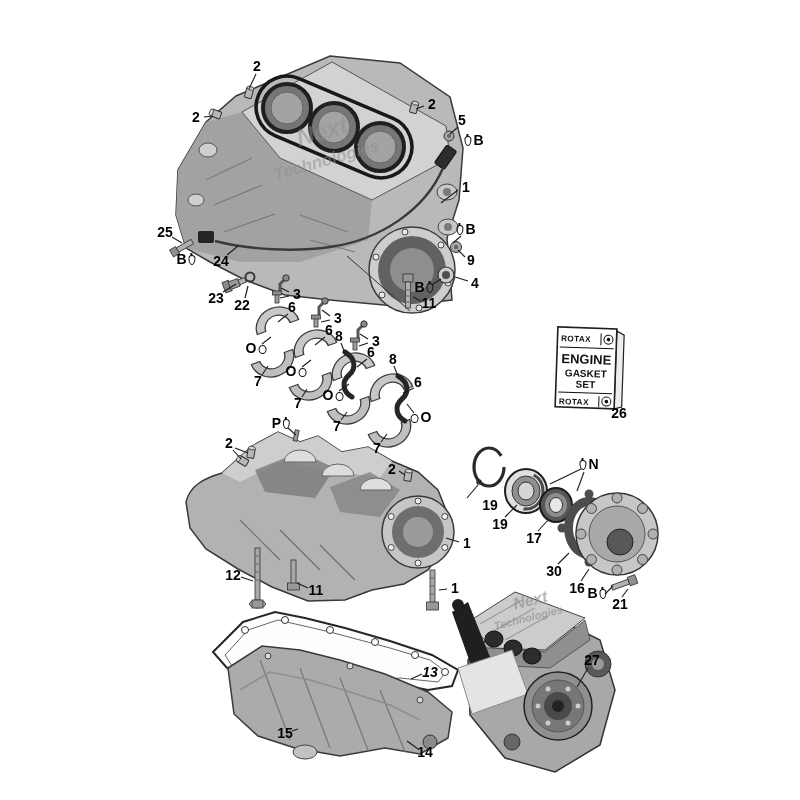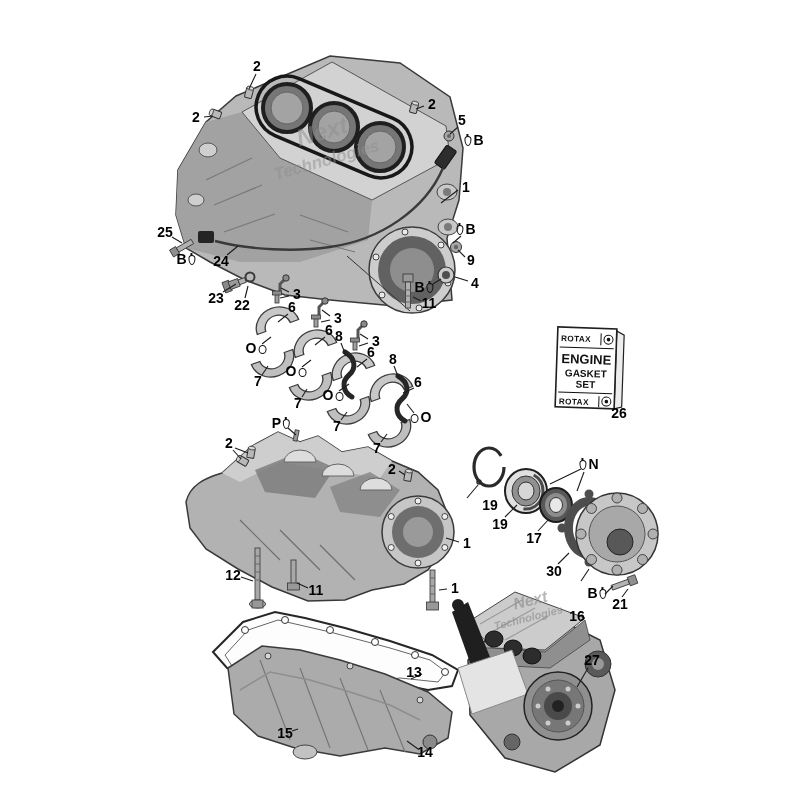--- a/index.html
+++ b/index.html
@@ -510,34 +510,34 @@
       <div class="callout" style="left: 534px; top: 538px;">
         <span>17</span>
       </div>
       <div class="callout" style="left: 589px; top: 464px;">
         <i class="g-droplet"></i>
         <span>N</span>
       </div>
       <div class="callout" style="left: 554px; top: 571px;">
         <span>30</span>
       </div>
-      <div class="callout" style="left: 577px; top: 588px; margin-top: 28px;">
+      <div class="callout" style="left: 577px; top: 588px;">
         <span>16</span>
       </div>
       <div class="callout" style="left: 597px; top: 593px;">
         <span>B</span>
         <i class="g-droplet"></i>
       </div>
       <div class="callout" style="left: 620px; top: 604px;">
         <span>21</span>
       </div>
       <div class="callout" style="left: 619px; top: 413px;">
         <span>26</span>
       </div>
-      <div class="callout" style="left: 414px; top: 672px;">
+      <div class="callout" style="left: 430px; top: 672px; font-style: italic;">
         <span>13</span>
       </div>
       <div class="callout" style="left: 285px; top: 733px;">
         <span>15</span>
       </div>
       <div class="callout" style="left: 425px; top: 752px;">
         <span>14</span>
       </div>
       <div class="callout" style="left: 592px; top: 660px; align-items: center;">
         <span>27</span>

